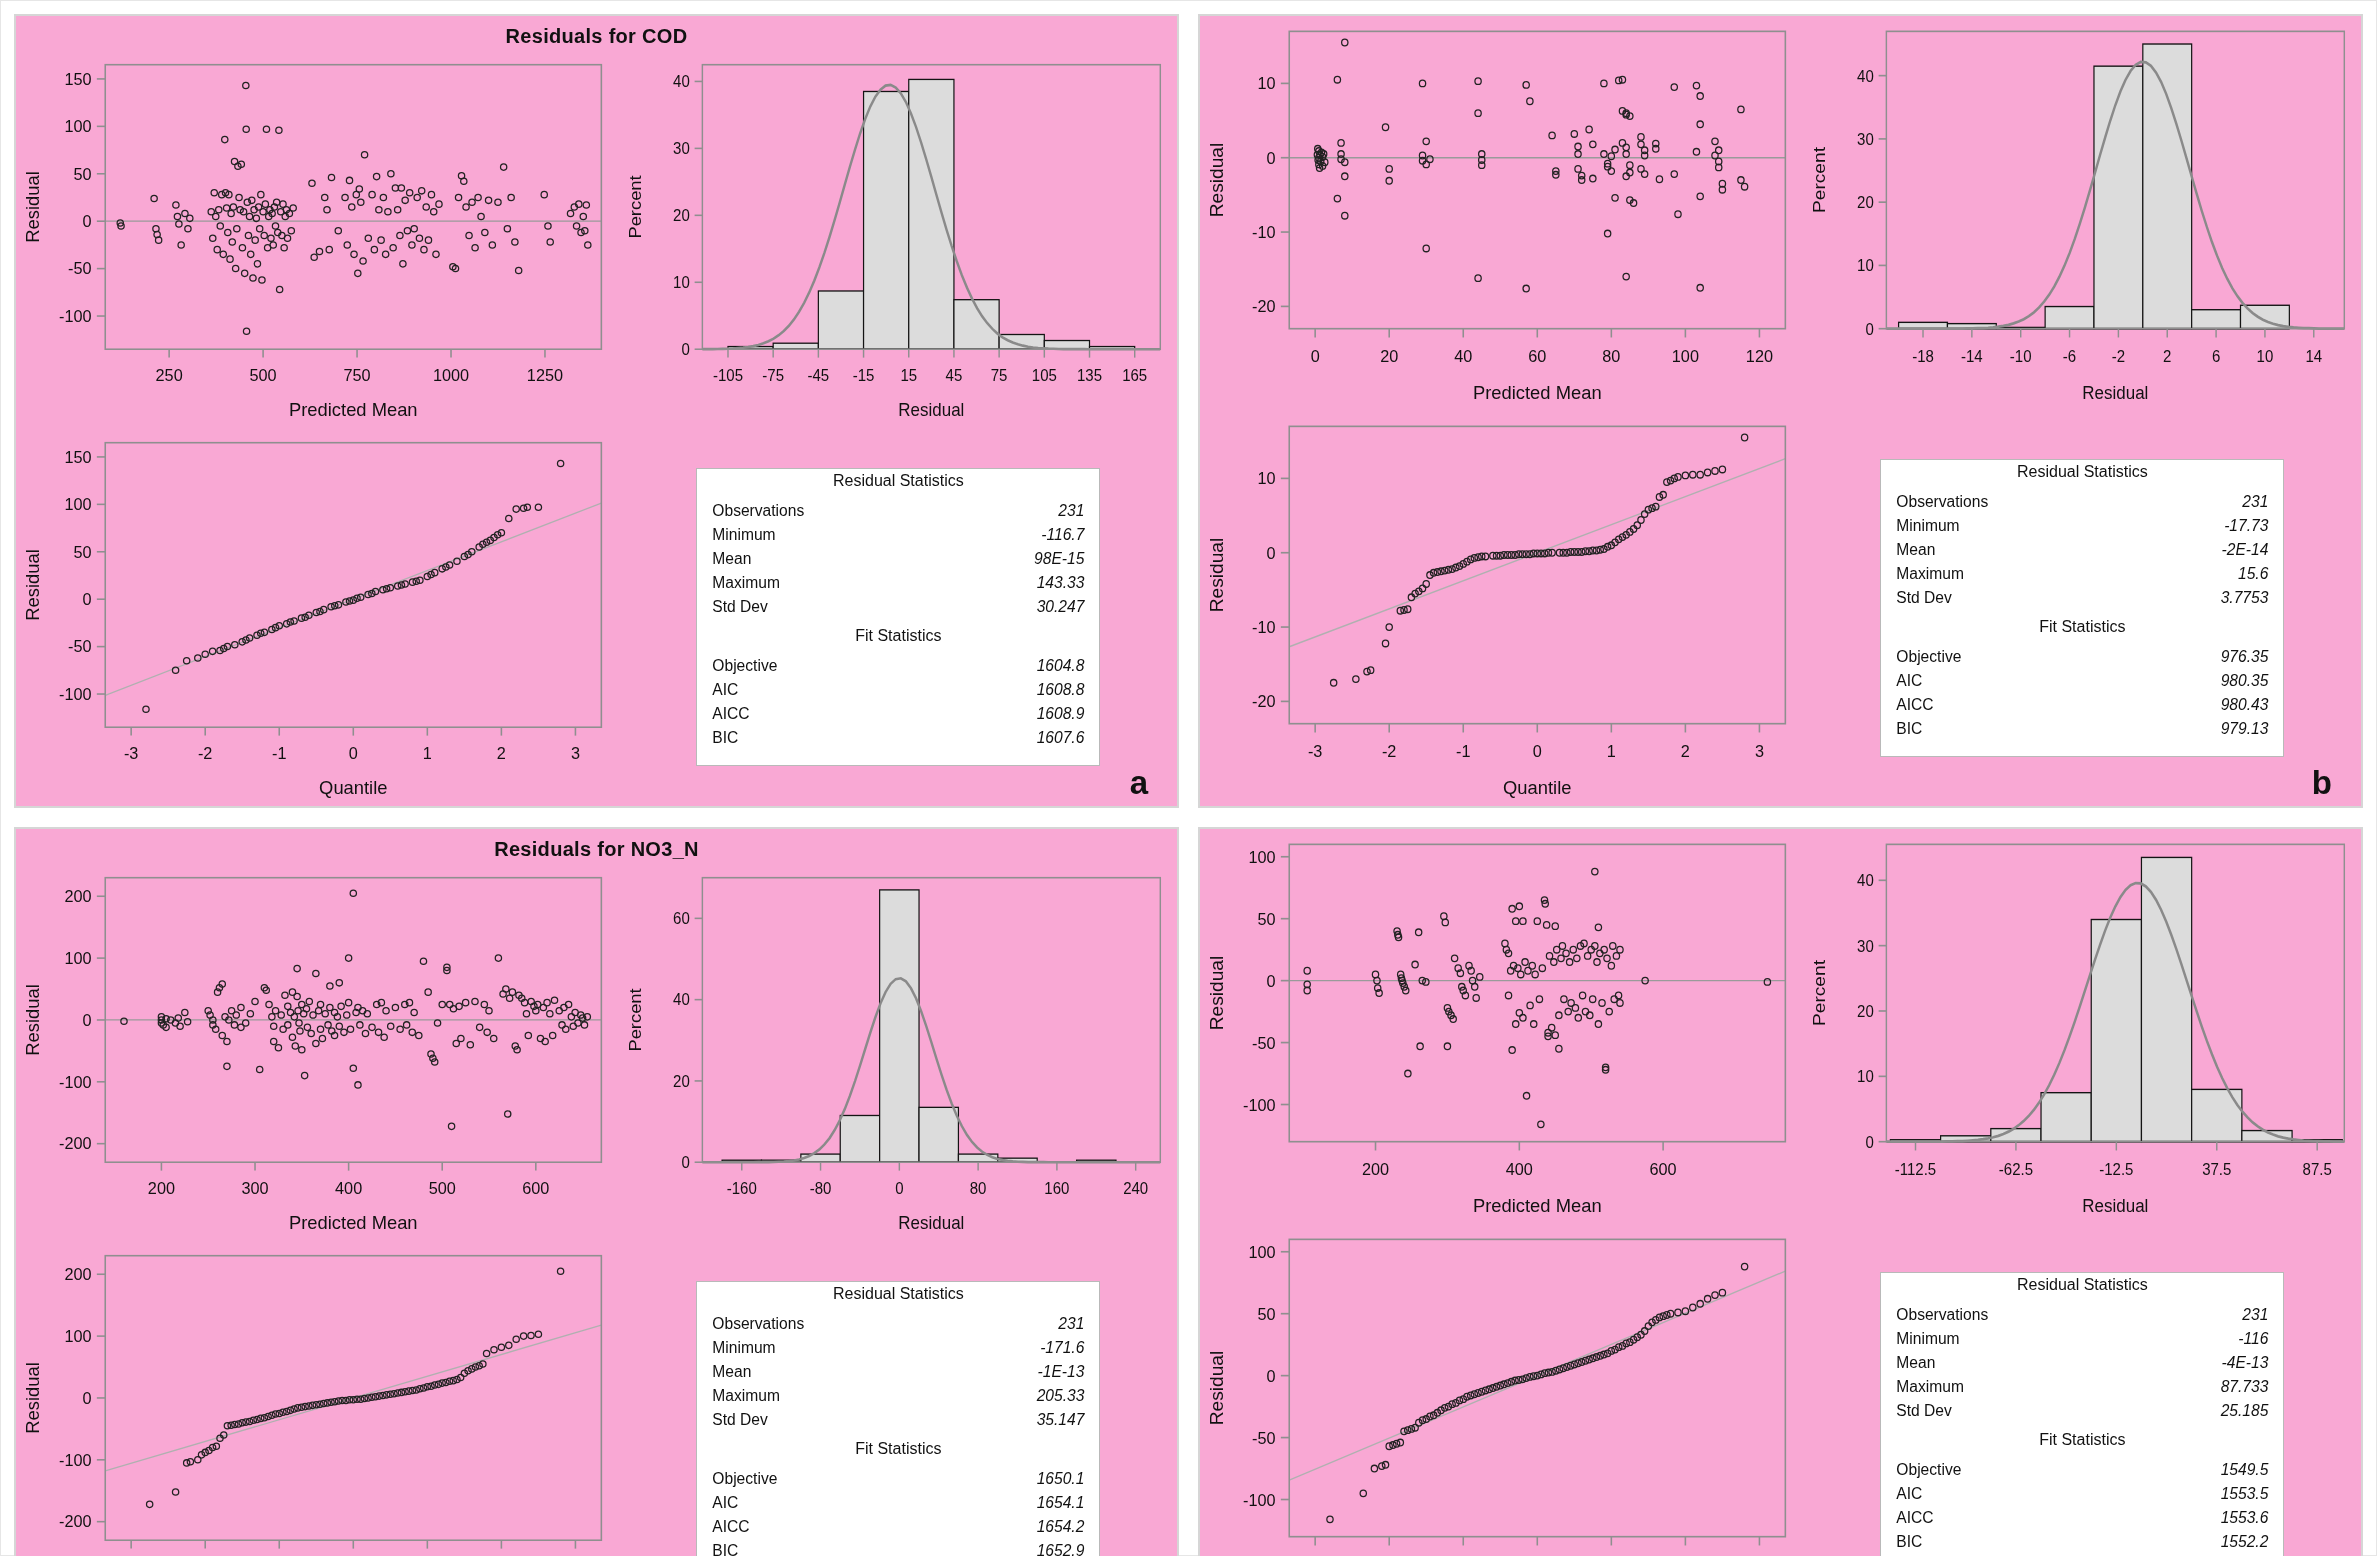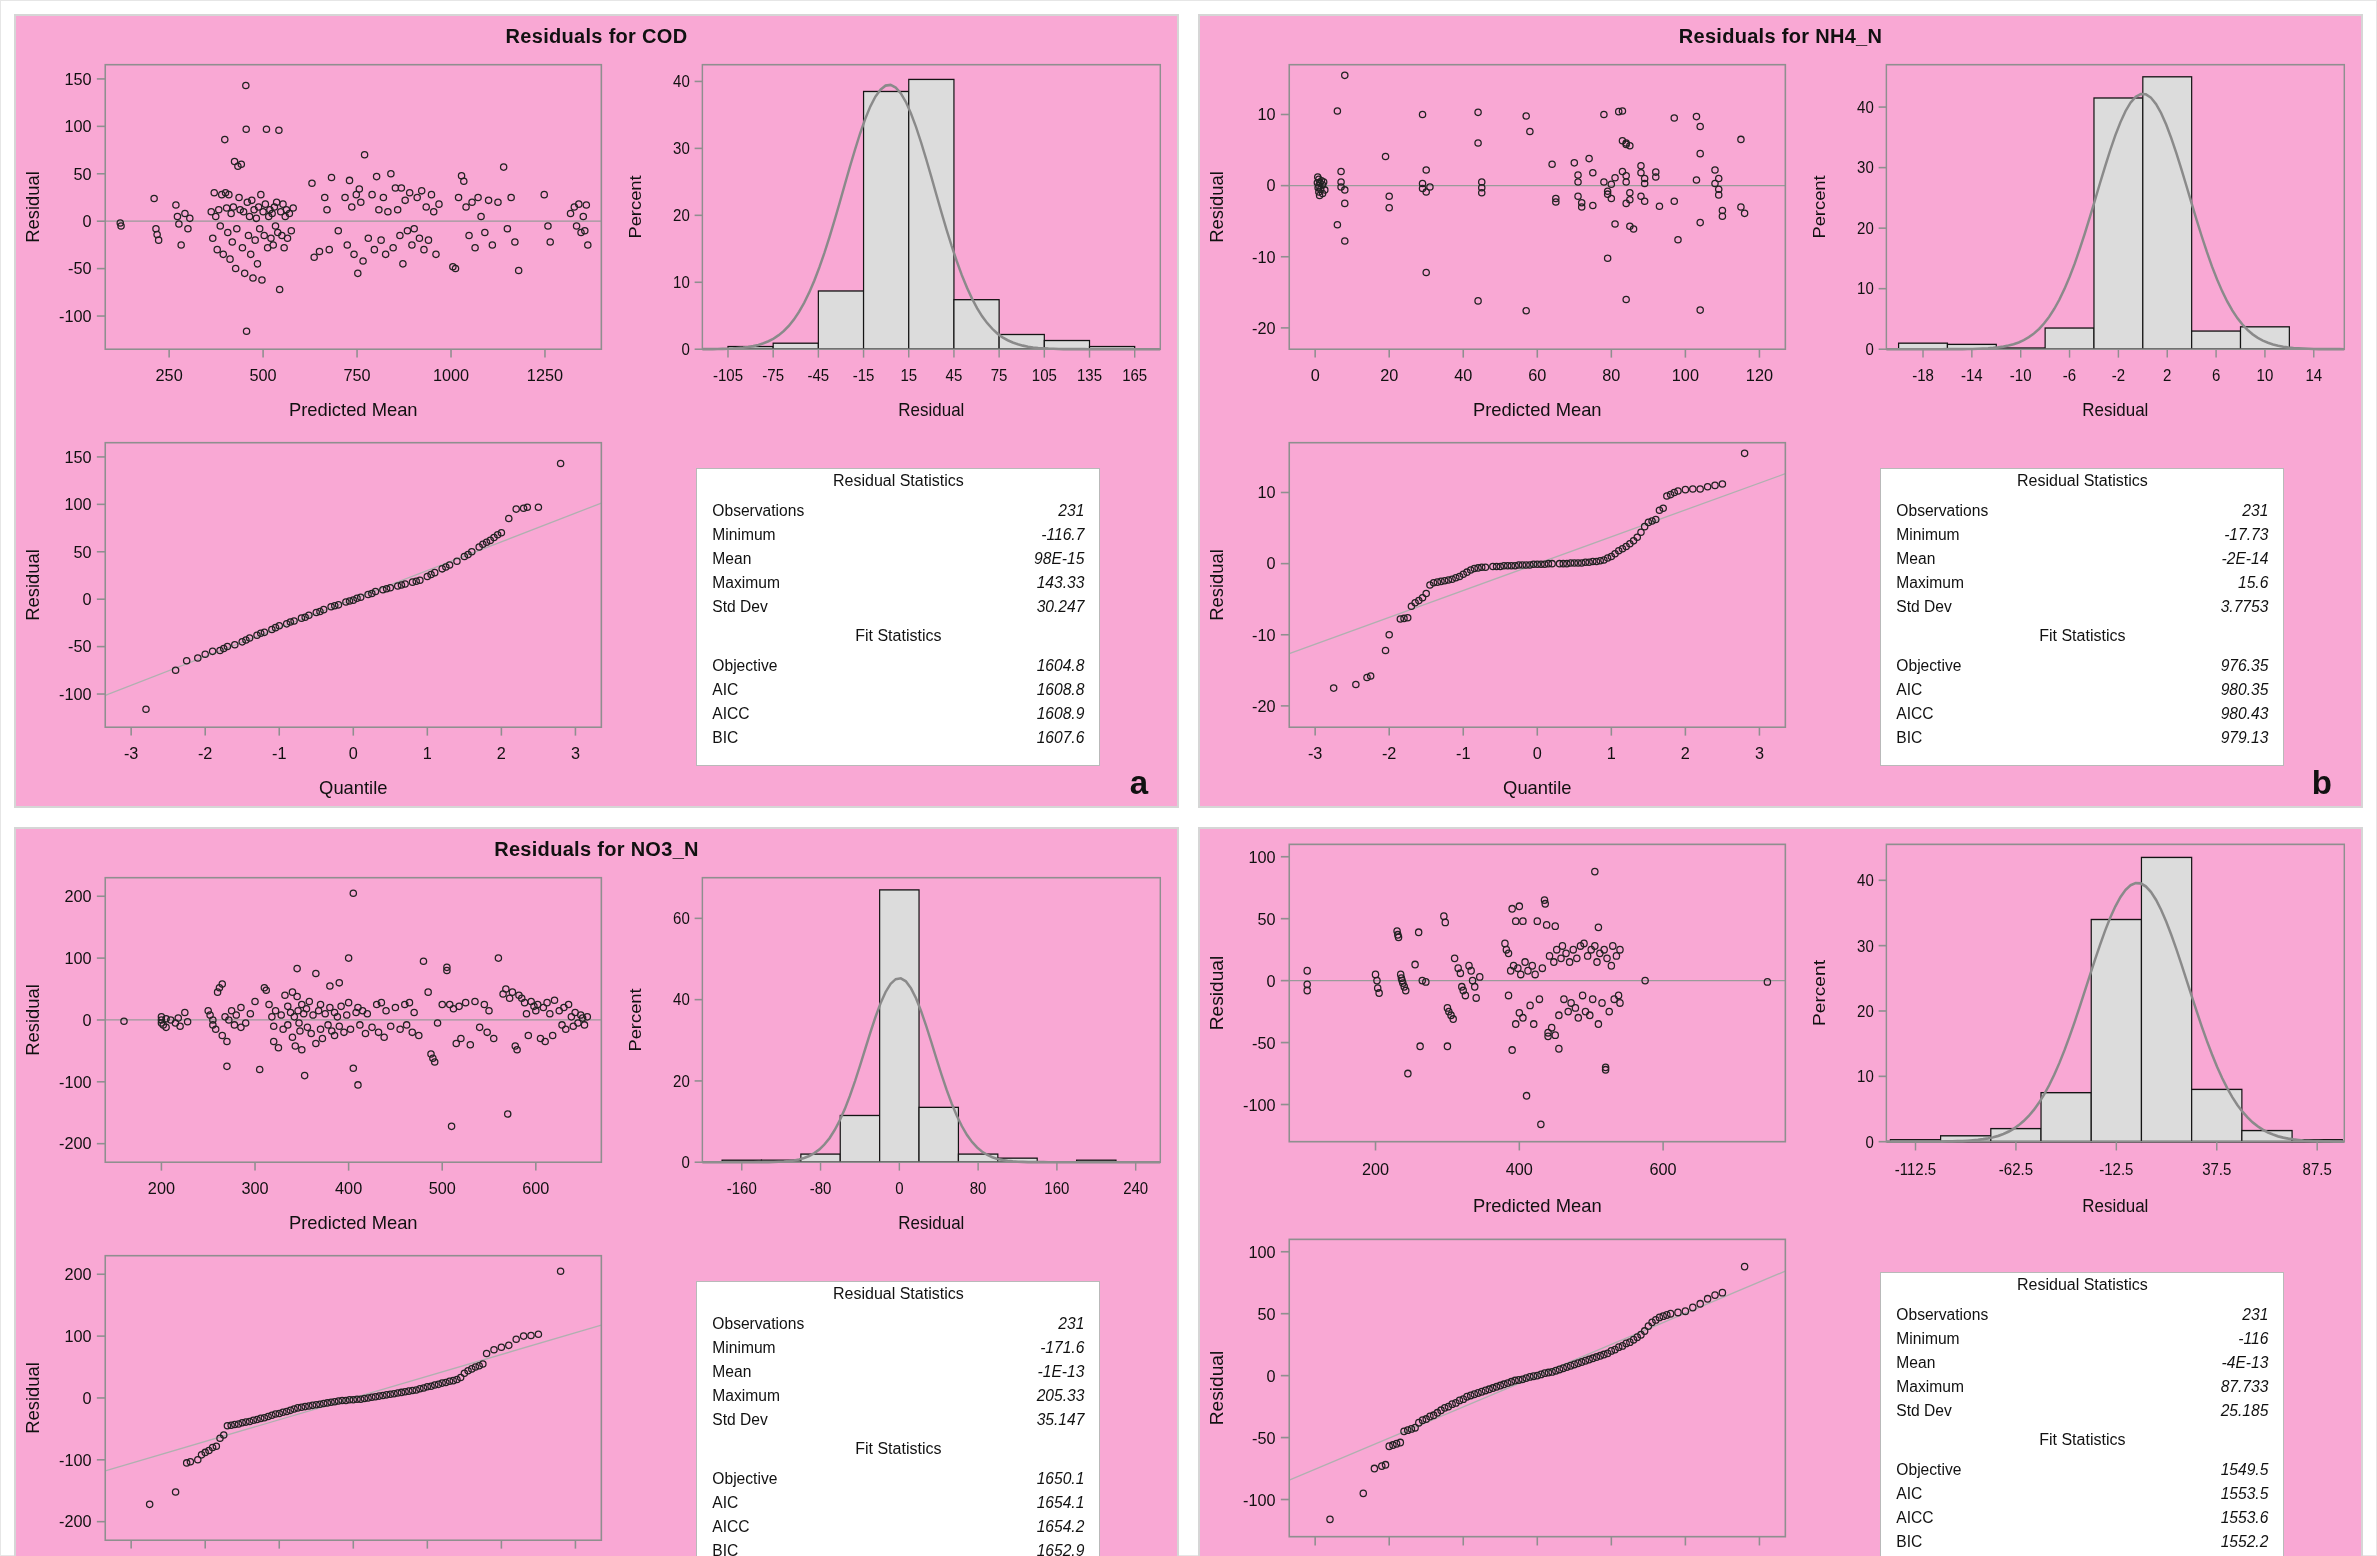--- a/index.html
+++ b/index.html
@@ -426,21 +426,20 @@
                 </tr>
               </tbody>
             </table>
         </div>
       </div>
     </div>
     <div class="panel-letter">a</div>
   </section>
 
   <section class="panel">
-    <div class="panel-title">Residuals for NH4_N</div>
     <div class="charts">
       <div class="chart">
           <svg viewBox="0 0 1150 720" preserveAspectRatio="none">
             <line x1="170" y1="258.35" x2="1115" y2="258.35" stroke="#9a9a9a" stroke-width="2.5"></line>
             <circle cx="223.6" cy="252.9" r="6" fill="none" stroke="#222" stroke-width="2.4"></circle>
             <circle cx="225.0" cy="262.4" r="6" fill="none" stroke="#222" stroke-width="2.4"></circle>
             <circle cx="226.4" cy="246.2" r="6" fill="none" stroke="#222" stroke-width="2.4"></circle>
             <circle cx="226.4" cy="258.4" r="6" fill="none" stroke="#222" stroke-width="2.4"></circle>
             <circle cx="226.4" cy="270.5" r="6" fill="none" stroke="#222" stroke-width="2.4"></circle>
             <circle cx="228.5" cy="252.9" r="6" fill="none" stroke="#222" stroke-width="2.4"></circle>

